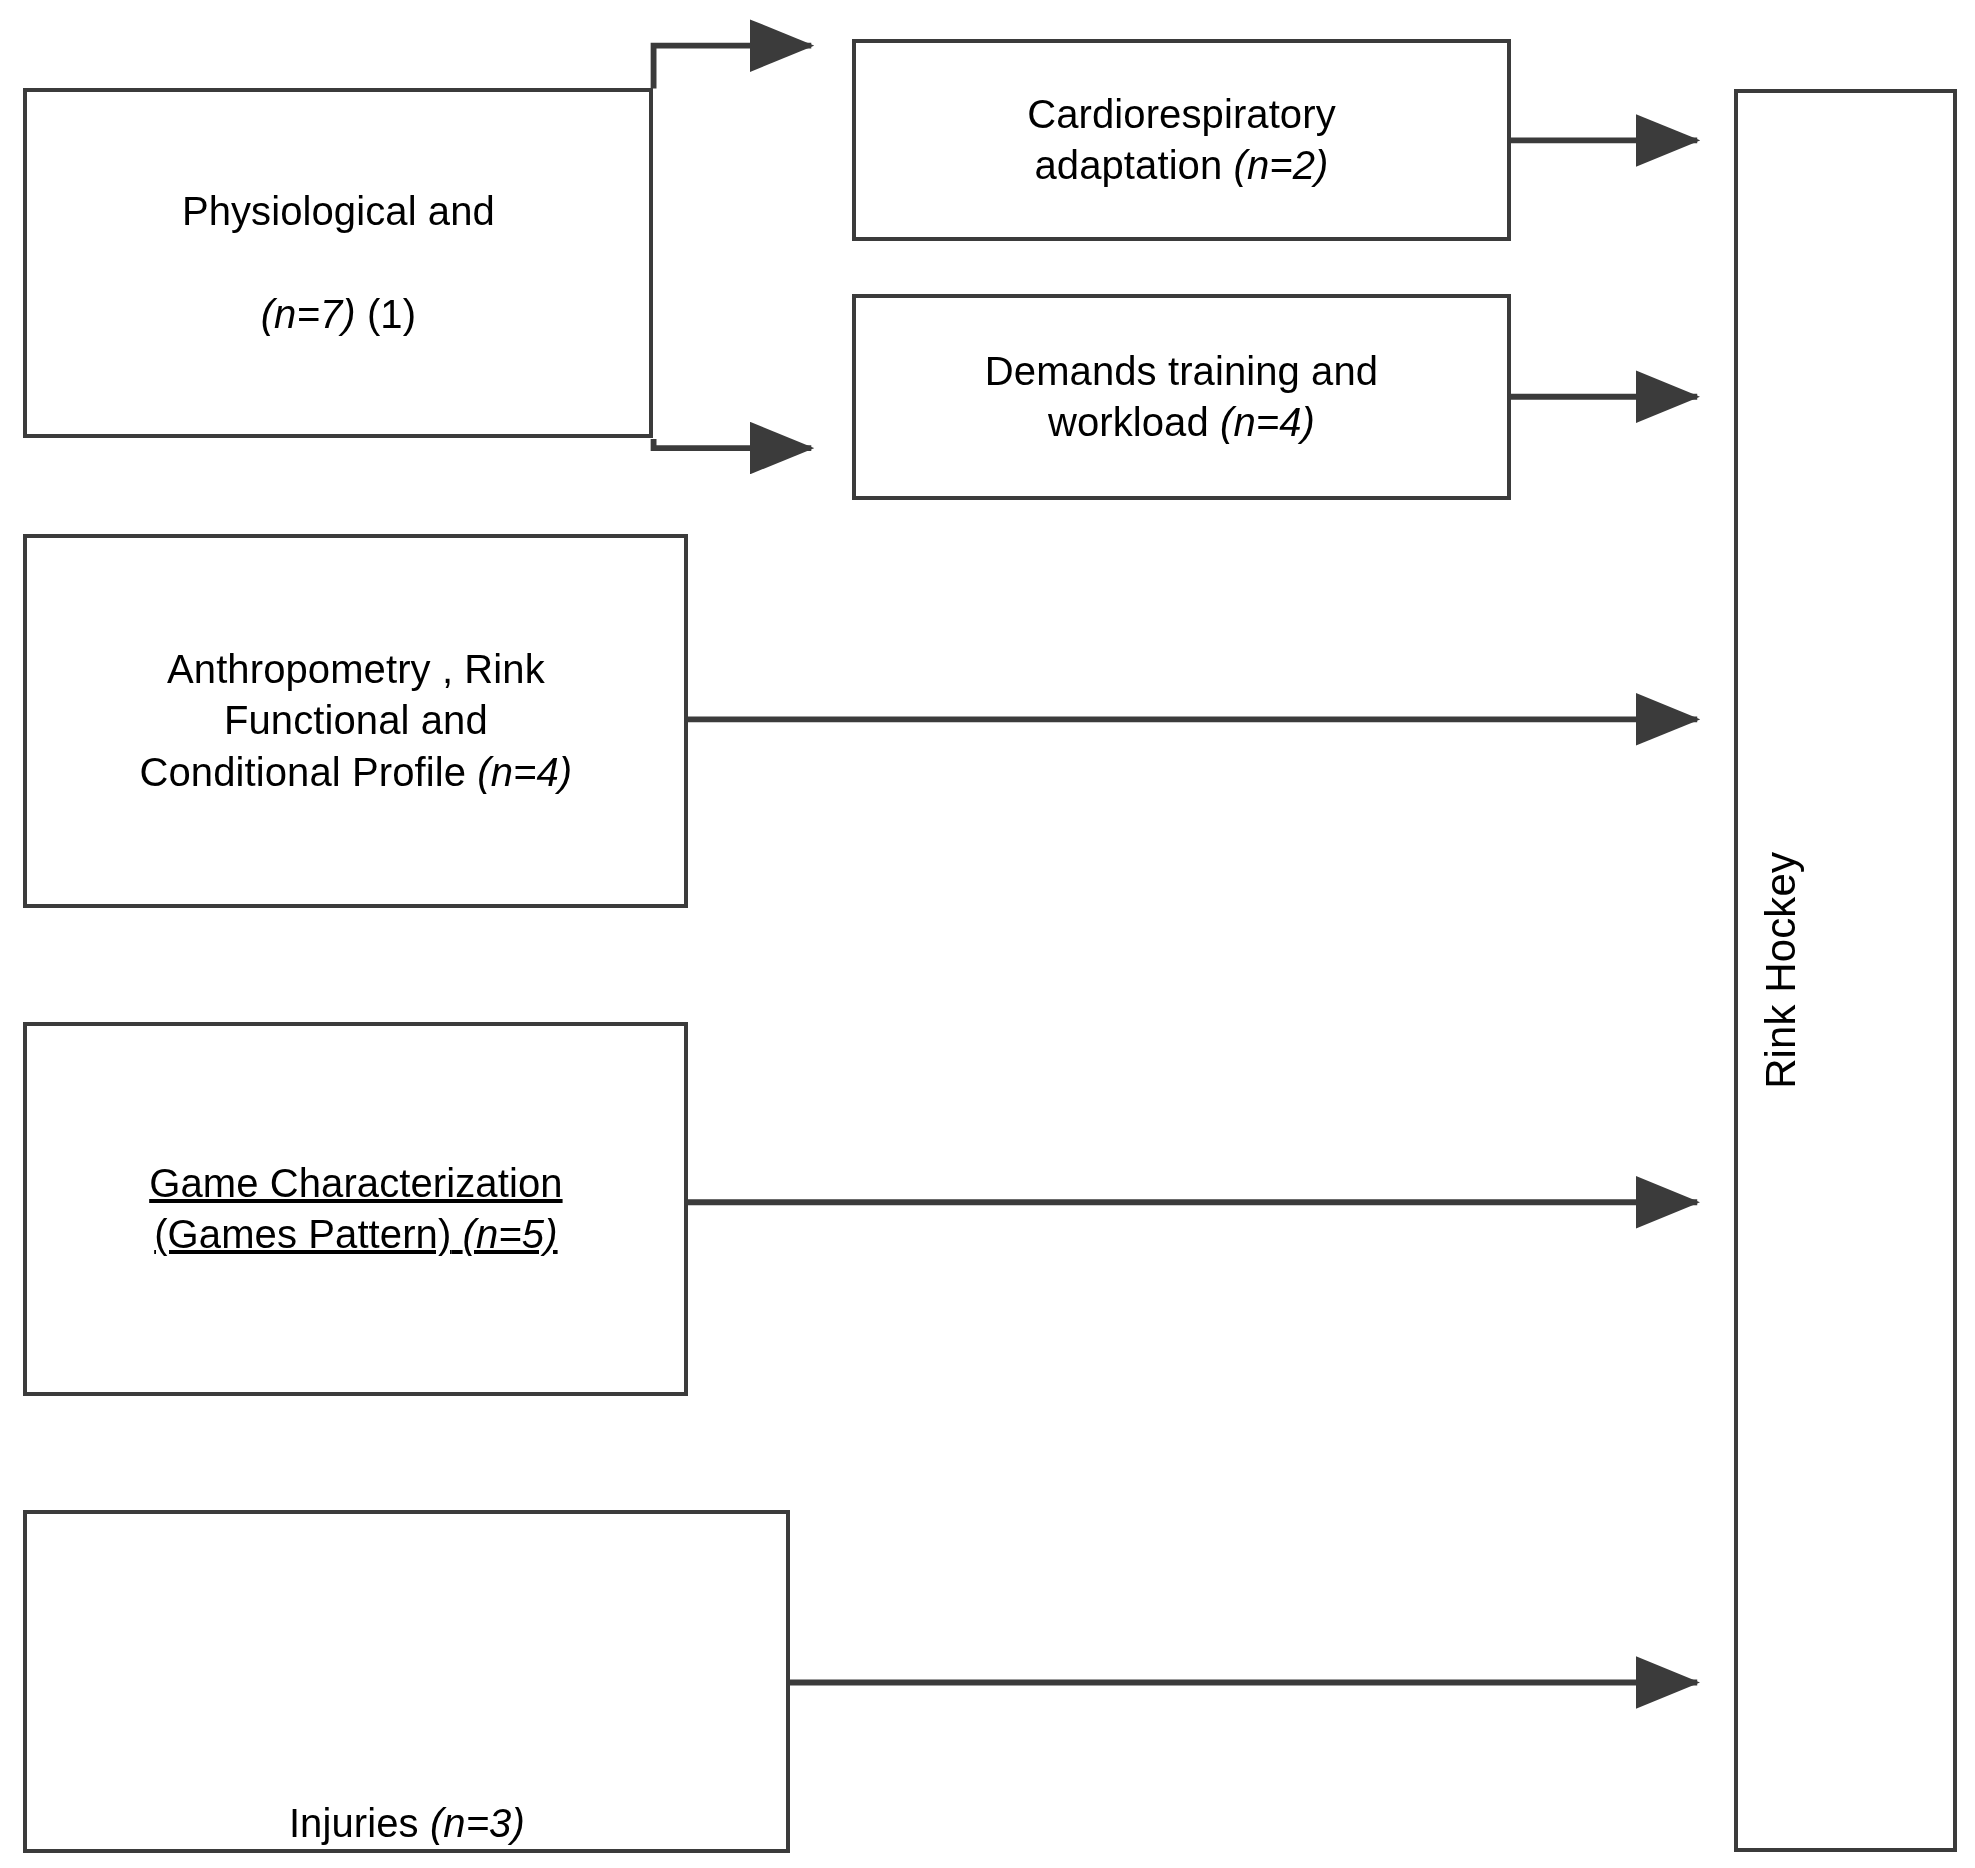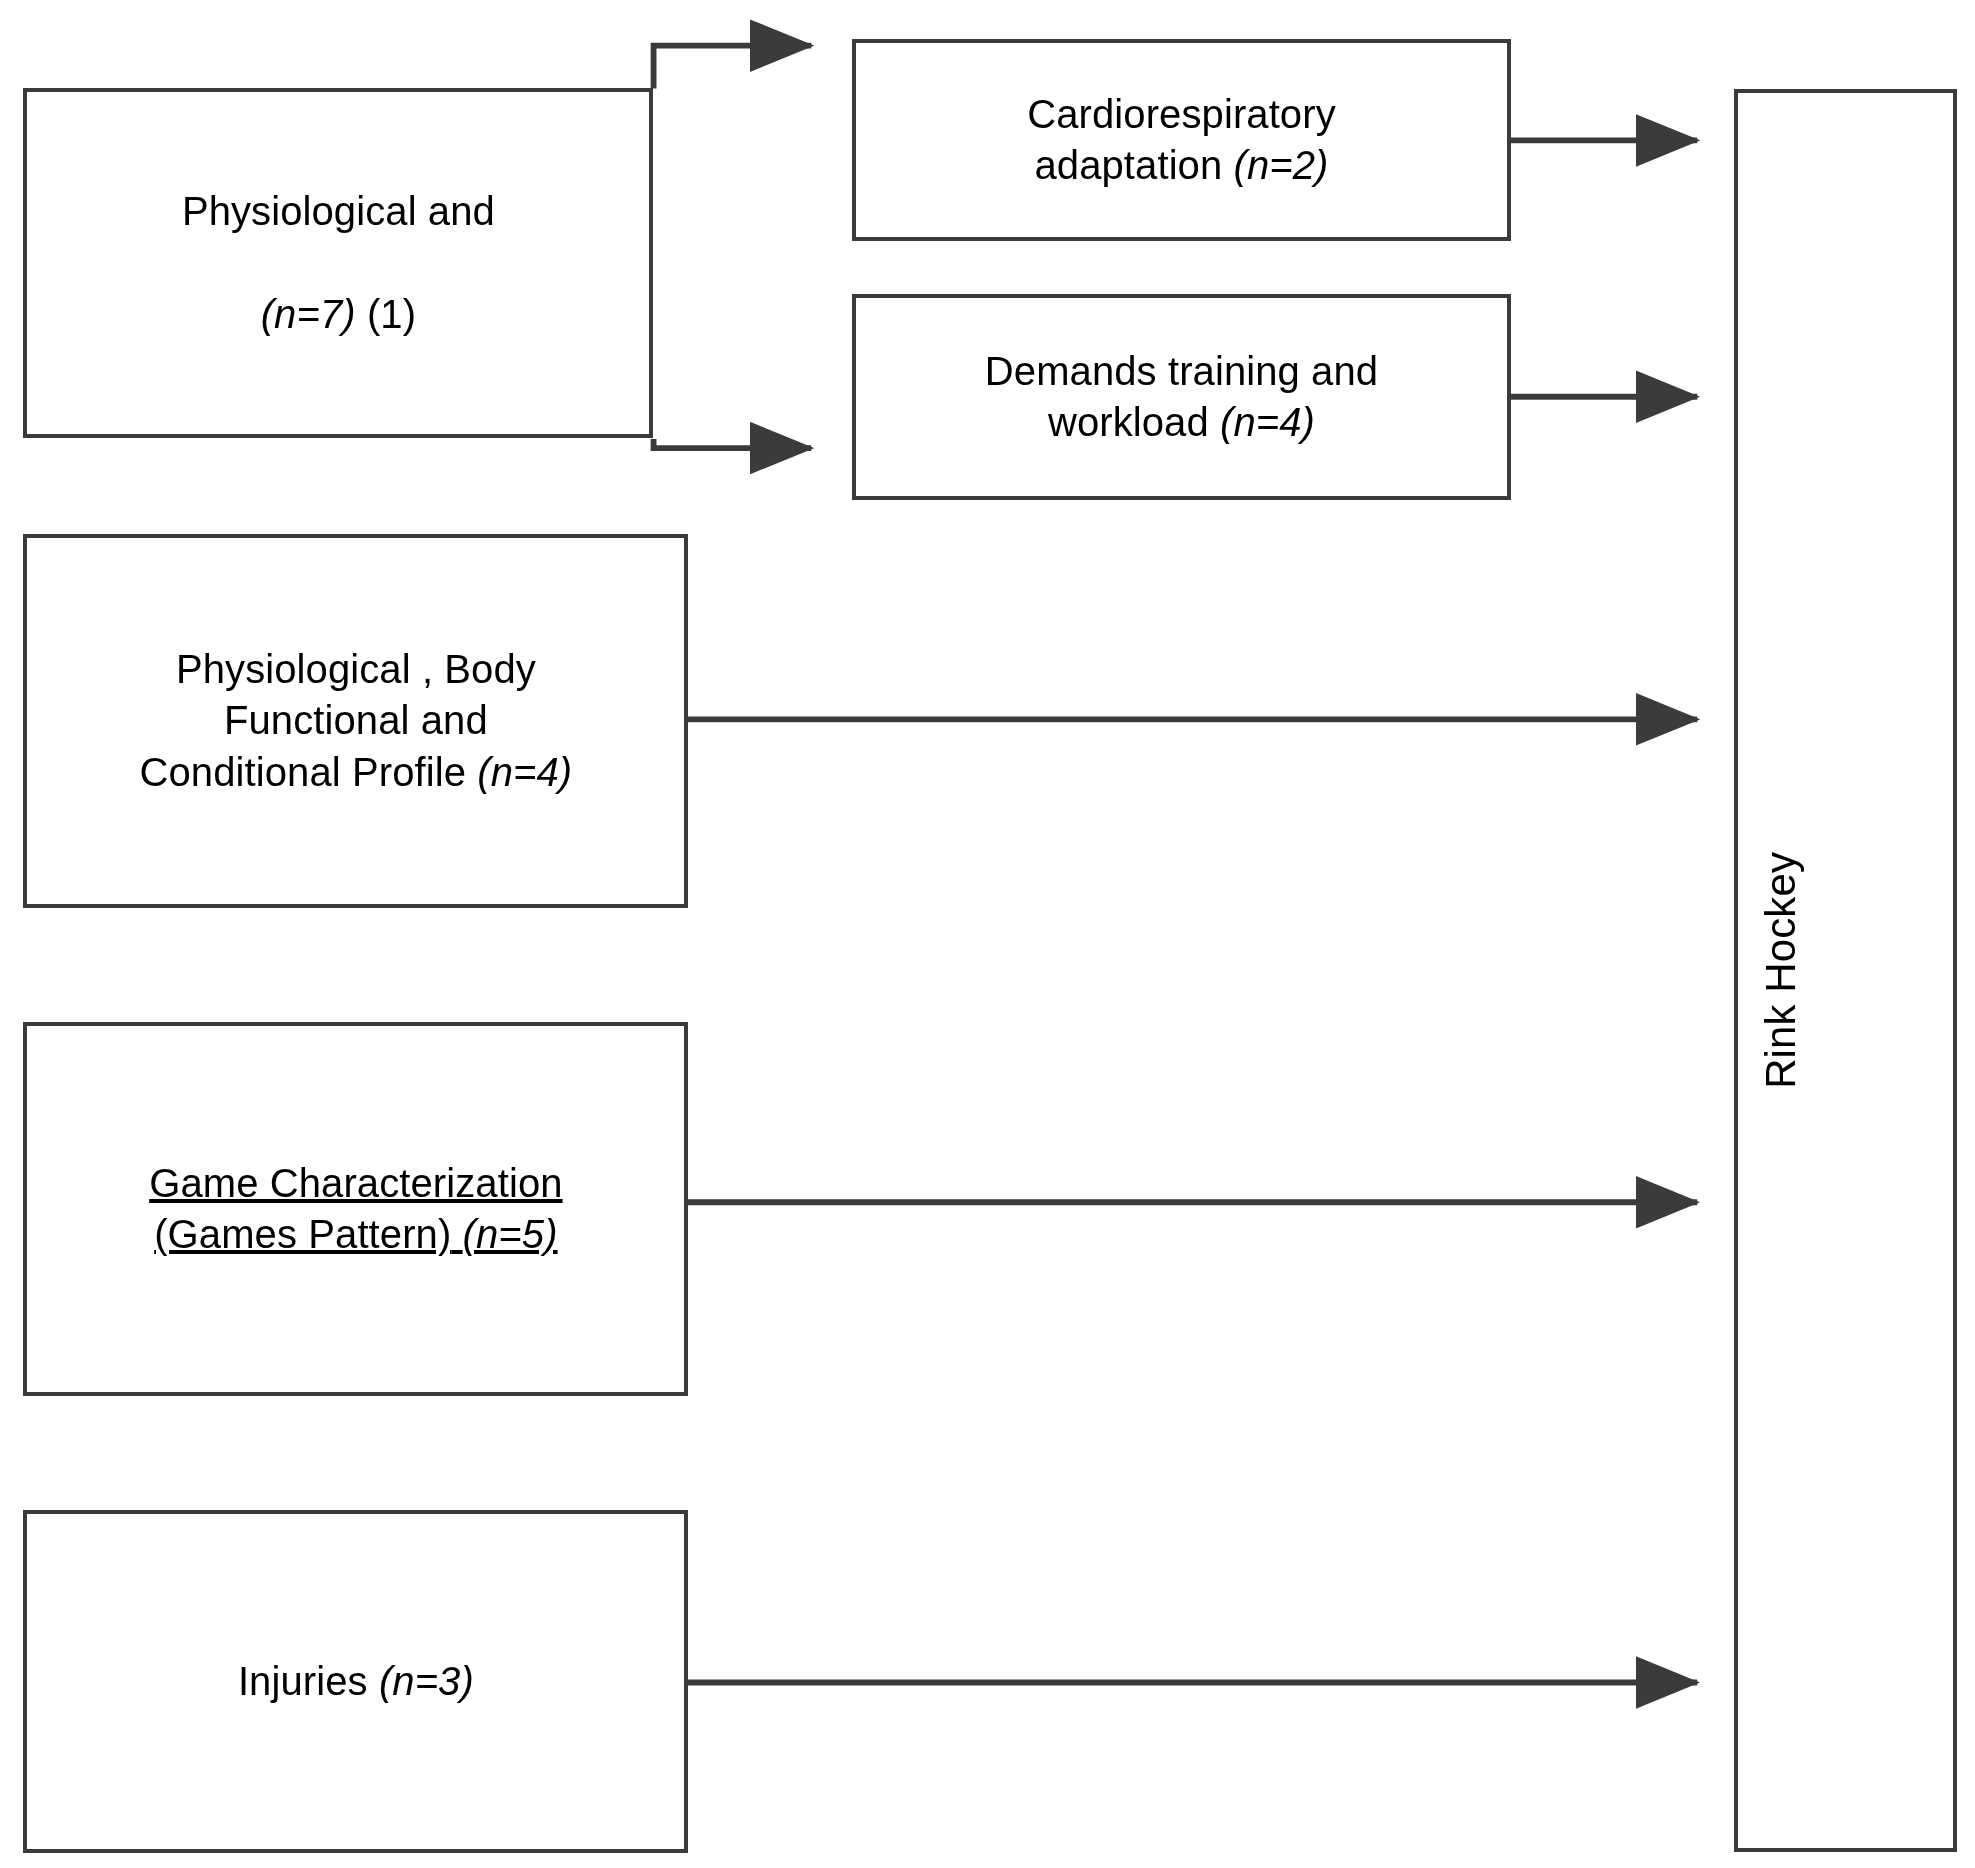--- a/index.html
+++ b/index.html
@@ -32,21 +32,21 @@
   }
   .node .txt { padding: 0 15.6px; width: 100%; }
   .node em { font-style: italic; }
 
   
   #node-physiological { left: 23.4px;  top: 88px;  width: 630px;  height: 350px; }
   #node-cardio        { left: 852px; top: 39px;  width: 659px; height: 202px; }
   #node-training      { left: 852px; top: 294px; width: 659px; height: 206px; }
   #node-anthro        { left: 23.4px;  top: 534px;  width: 665px; height: 374px; }
   #node-game          { left: 23.4px;  top: 1022px; width: 665px; height: 374px; text-decoration: underline; }
-  #node-injuries      { left: 23.4px;  top: 1510px; width: 665px; height: 343px; }
+  #node-injuries      { left: 23.4px;  top: 1510px; width: 767px; height: 343px; align-items: flex-end; }
   #node-rink {
     left: 1734px; top: 89px; width: 223px; height: 1763px;
     font-size: 42px;
   }
   #node-rink .txt {
     writing-mode: vertical-rl;
     transform: rotate(180deg);
     white-space: nowrap;
   }
 
@@ -105,21 +105,21 @@
   <div class="node" id="node-training">
     <div class="txt">
       <span>Demands training and</span><br>
       <span>workload</span>
       <em>(n=4)</em>
     </div>
   </div>
 
   <div class="node" id="node-anthro">
     <div class="txt">
-      <span>Physiological , Body</span><br>
+      <span>Anthropometry , Rink</span><br>
       <span>Functional and</span><br>
       <span>Conditional Profile</span>
       <em>(n=4)</em>
     </div>
   </div>
 
   <div class="node" id="node-game">
     <div class="txt">
       <span>Game Characterization</span><br>
       <span>(Games Pattern)</span>

